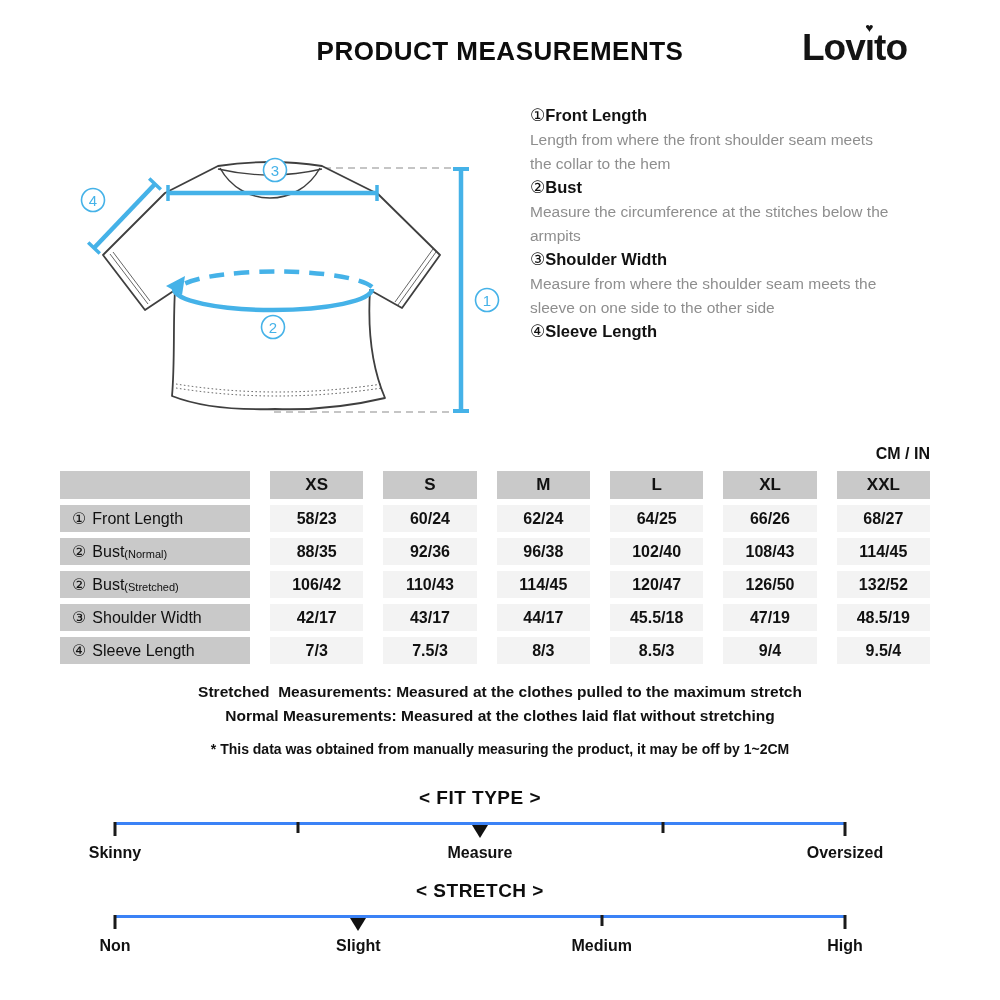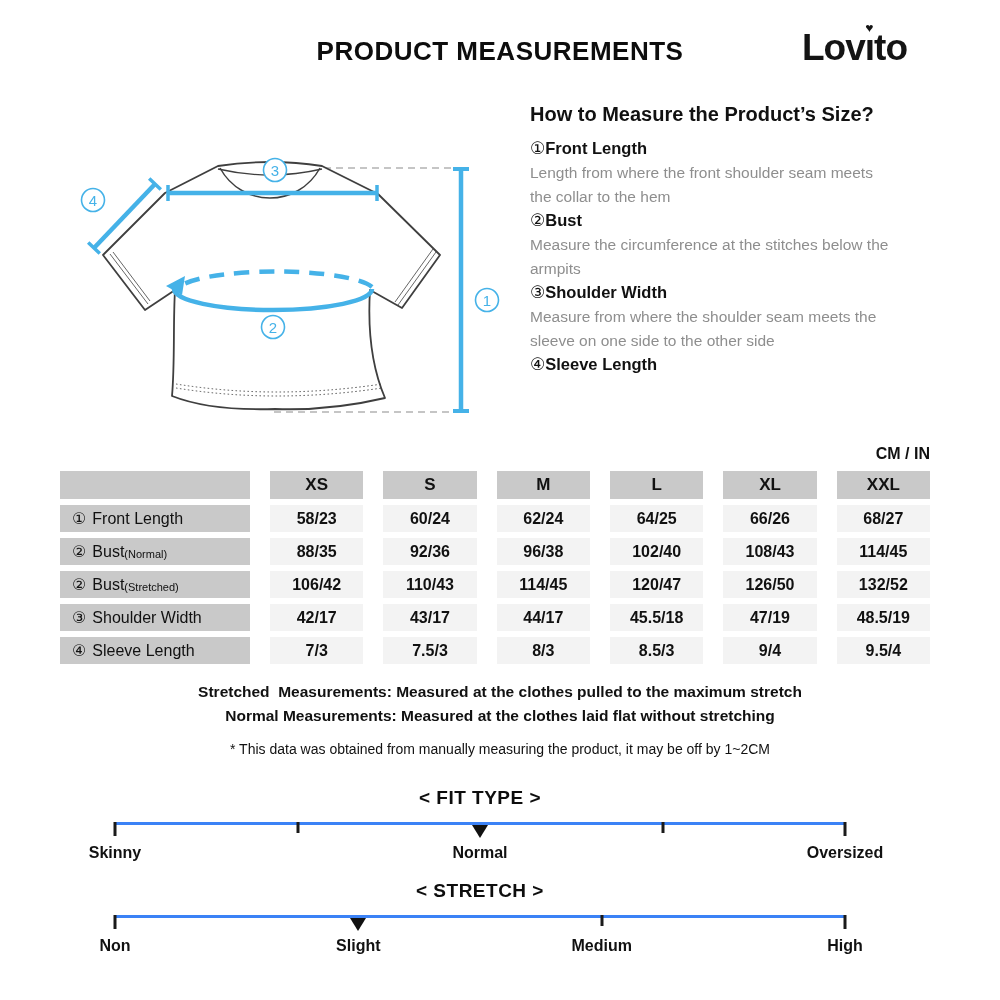--- a/index.html
+++ b/index.html
@@ -48,21 +48,21 @@
   }
   .size-table .lcell .num{margin-right:6px;font-size:16px;font-weight:400;}
   .size-table .lcell .suffix{font-size:11px;position:relative;top:2px;font-weight:500;}
   .size-table .vcell{
     background:#f3f3f3;height:27px;display:flex;align-items:center;justify-content:center;
     font-size:16px;font-weight:700;
   }
   
   .notes{position:absolute;top:680px;left:0;width:1000px;text-align:center;}
   .note-line{font-size:15.5px;font-weight:600;line-height:24px;white-space:pre-wrap;}
-  .note-disclaimer{font-size:14px;font-weight:400;margin-top:13px;}
+  .note-disclaimer{font-size:14px;font-weight:700;margin-top:13px;}
   
   .scale{position:absolute;left:115px;width:730px;}
   .scale-title{
     text-align:center;font-size:19px;font-weight:800;letter-spacing:.5px;color:#0d0d0d;
   }
   .scale-bar{position:relative;margin-top:13px;height:3px;background:#3b82f6;}
   .tick{position:absolute;top:0;width:3px;background:#1a1a1a;transform:translateX(-50%);}
   .tick.end{height:14px;}
   .tick.mid{height:11px;}
   .marker{
@@ -126,21 +126,20 @@
   <g>
     <path d="M114,151 A99,21 0 0 0 312,151" stroke="#45b2e8" stroke-width="4.5" fill="none"></path>
     <path d="M312,149 A99,20 0 0 0 122,147" stroke="#45b2e8" stroke-width="4.5" stroke-dasharray="15,10" fill="none"></path>
     <polygon points="106,148 125,138 122,157" fill="#45b2e8"></polygon>
     <circle cx="213" cy="189" r="11.5" fill="#ffffff" stroke="#45b2e8" stroke-width="1.6"></circle>
     <text x="213" y="189" text-anchor="middle" dominant-baseline="central" font-size="15" fill="#45b2e8">2</text>
   </g>
 </svg>
 
 <div class="howto">
-  <p class="howto-heading">How to Measure the Product’s Size?</p>
 
   <div class="howto-item-title"><span class="num">①</span><span>Front Length</span></div>
   <p class="howto-desc">Length from where the front shoulder seam meets the collar to the hem</p>
 
   <div class="howto-item-title"><span class="num">②</span><span>Bust</span></div>
   <p class="howto-desc">Measure the circumference at the stitches below the armpits</p>
 
   <div class="howto-item-title"><span class="num">③</span><span>Shoulder Width</span></div>
   <p class="howto-desc">Measure from where the shoulder seam meets the sleeve on one side to the other side</p>
 
@@ -227,21 +226,21 @@
 
 <div class="scale fit-scale">
   <div class="scale-title">&lt; FIT TYPE &gt;</div>
   <div class="scale-bar">
     <div class="tick end" style="left:0%"></div>
     <div class="tick mid" style="left:25%"></div>
     <div class="tick mid" style="left:75%"></div>
     <div class="tick end" style="left:100%"></div>
     <div class="marker" style="left:50%"></div>
     <div class="scale-label" style="left:0%">Skinny</div>
-    <div class="scale-label" style="left:50%">Normal</div>
+    <div class="scale-label" style="left:50%">Measure</div>
     <div class="scale-label" style="left:100%">Oversized</div>
   </div>
 </div>
 
 <div class="scale stretch-scale">
   <div class="scale-title">&lt; STRETCH &gt;</div>
   <div class="scale-bar">
     <div class="tick end" style="left:0%"></div>
     <div class="tick mid" style="left:66.67%"></div>
     <div class="tick end" style="left:100%"></div>

